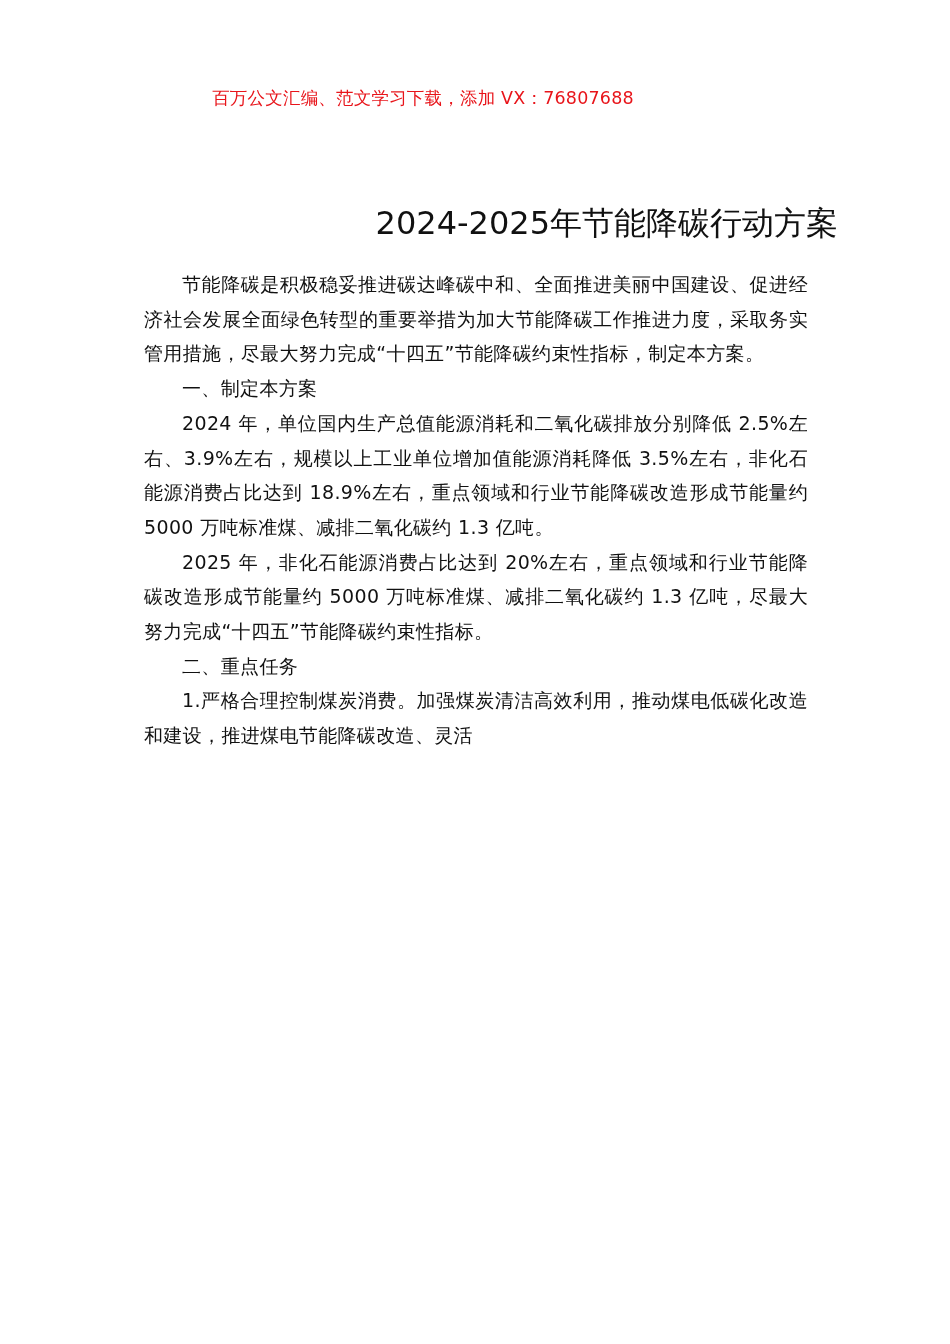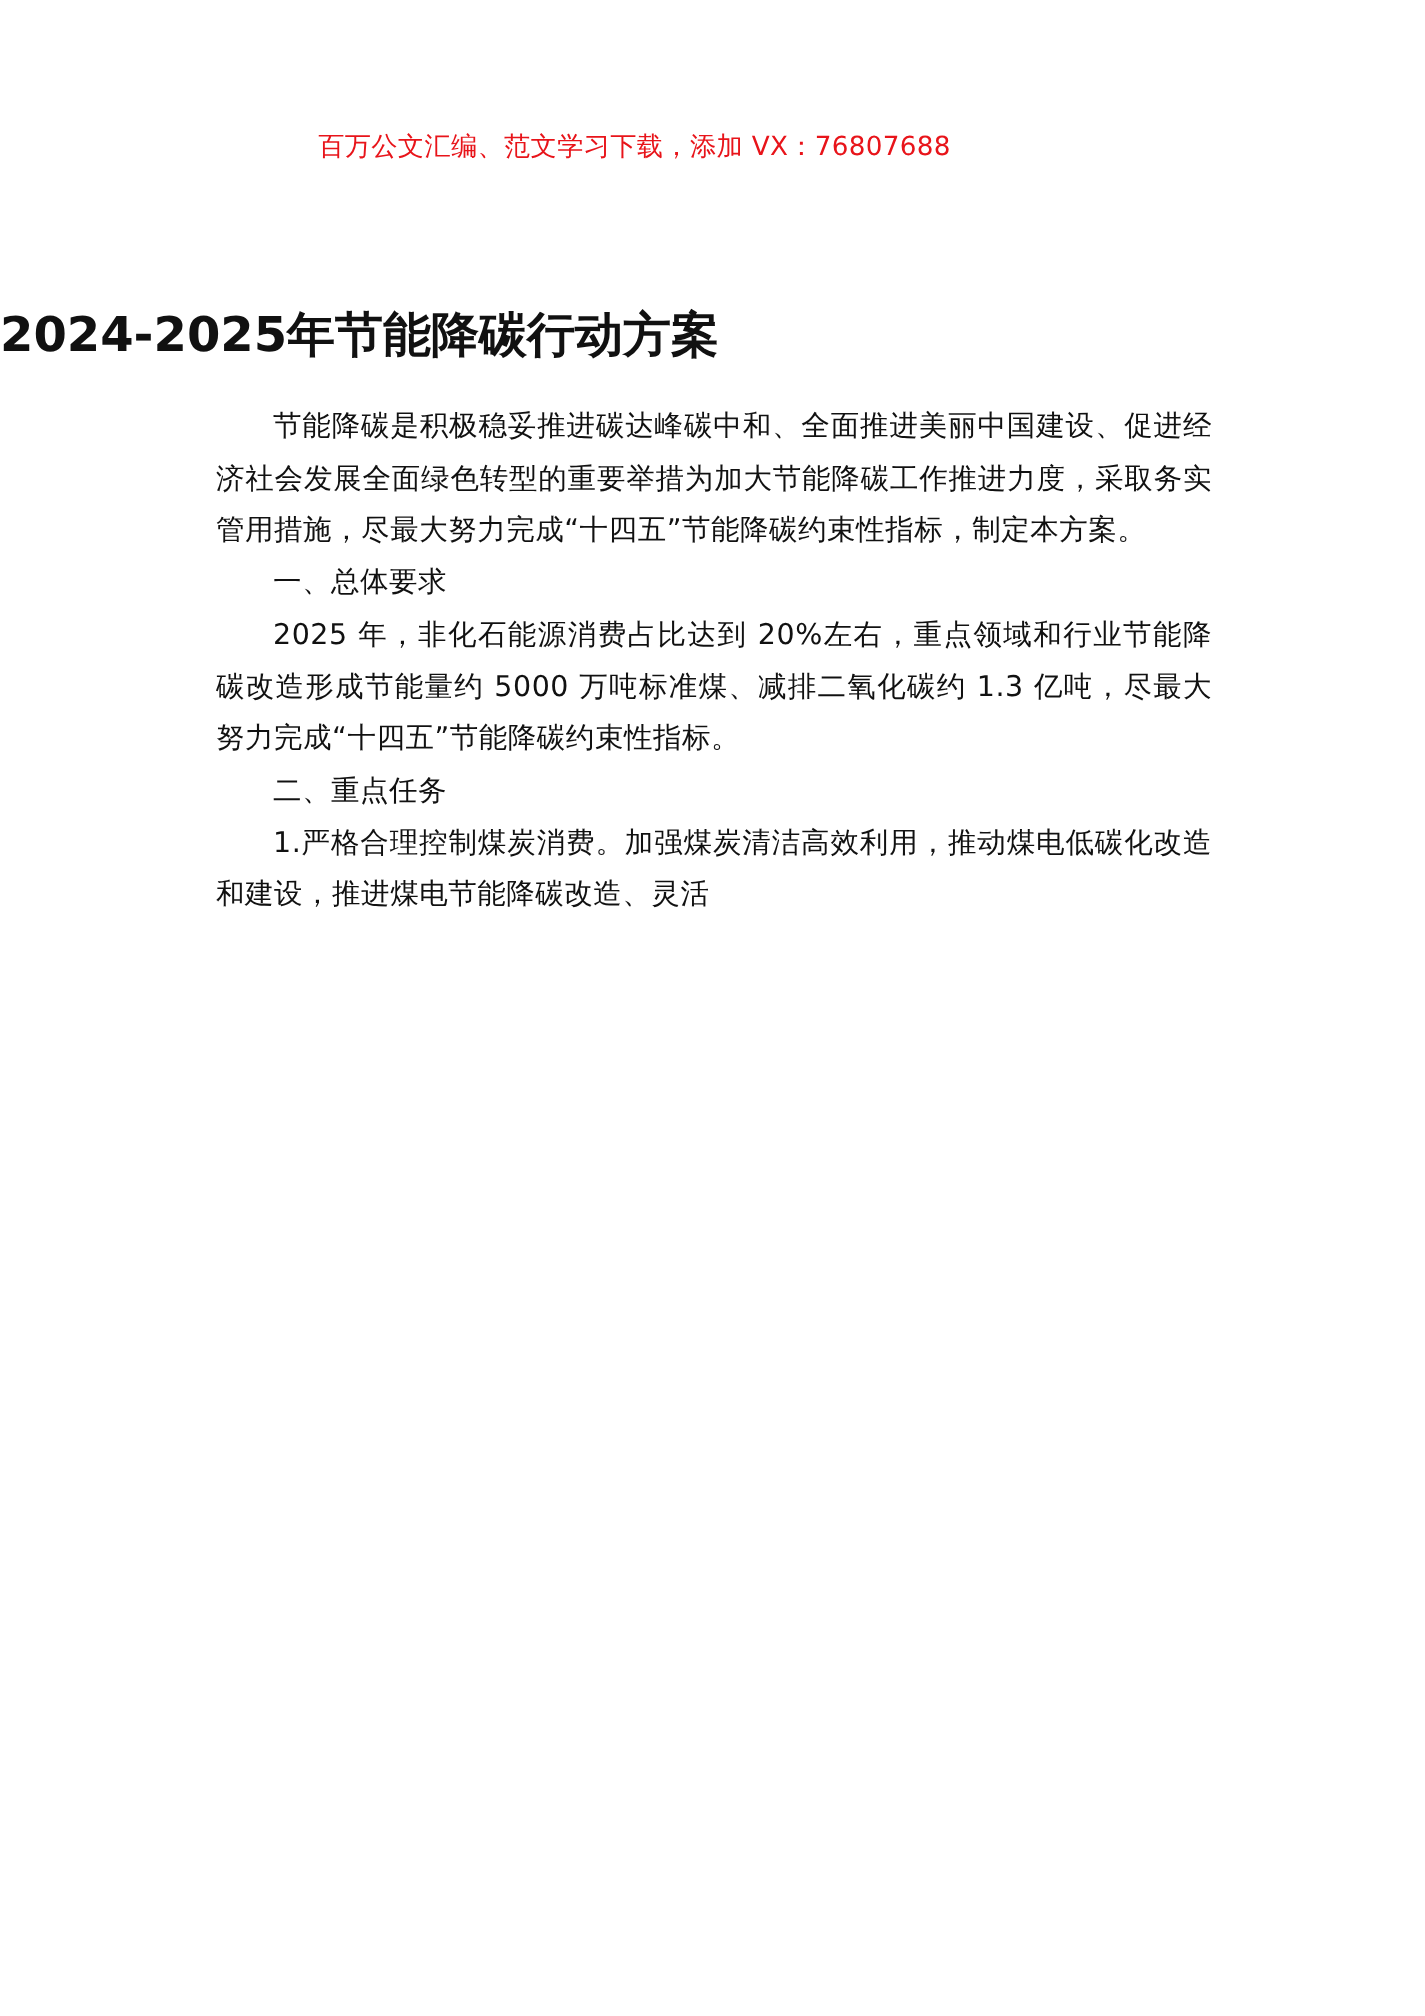--- a/index.html
+++ b/index.html
@@ -24,25 +24,25 @@
       font-size: 17.5px;
       line-height: 28px;
       color: #e8141a;
       letter-spacing: 0.2px;
     }
     .doc-title {
       position: absolute;
       top: 180px;
       left: 0;
       width: 838px;
-      text-align: left;
+      text-align: right;
       font-size: 32px;
       line-height: 44px;
       color: #111111;
-      font-weight: bold;
+      font-weight: normal;
     }
     .doc-body {
       position: absolute;
       top: 267px;
       left: 144px;
       width: 664px;
     }
     .para {
       margin: 0;
       font-size: 19px;
@@ -58,17 +58,18 @@
   </style>
 </head>
 <body>
 
 <div class="watermark-header">百万公文汇编、范文学习下载，添加 VX：76807688</div>
 
 <h1 class="doc-title">2024-2025年节能降碳行动方案</h1>
 
 <div class="doc-body">
   <p class="para indent">节能降碳是积极稳妥推进碳达峰碳中和、全面推进美丽中国建设、促进经济社会发展全面绿色转型的重要举措为加大节能降碳工作推进力度，采取务实管用措施，尽最大努力完成“十四五”节能降碳约束性指标，制定本方案。</p>
-  <p class="para indent">一、总体要求</p>
+  <p class="para indent">一、制定本方案</p>
+  <p class="para indent">2024 年，单位国内生产总值能源消耗和二氧化碳排放分别降低 2.5%左右、3.9%左右，规模以上工业单位增加值能源消耗降低 3.5%左右，非化石能源消费占比达到 18.9%左右，重点领域和行业节能降碳改造形成节能量约 5000 万吨标准煤、减排二氧化碳约 1.3 亿吨。</p>
   <p class="para indent">2025 年，非化石能源消费占比达到 20%左右，重点领域和行业节能降碳改造形成节能量约 5000 万吨标准煤、减排二氧化碳约 1.3 亿吨，尽最大努力完成“十四五”节能降碳约束性指标。</p>
   <p class="para indent">二、重点任务</p>
   <p class="para indent">1.严格合理控制煤炭消费。加强煤炭清洁高效利用，推动煤电低碳化改造和建设，推进煤电节能降碳改造、灵活</p>
 </div>
 
 </body></html>

